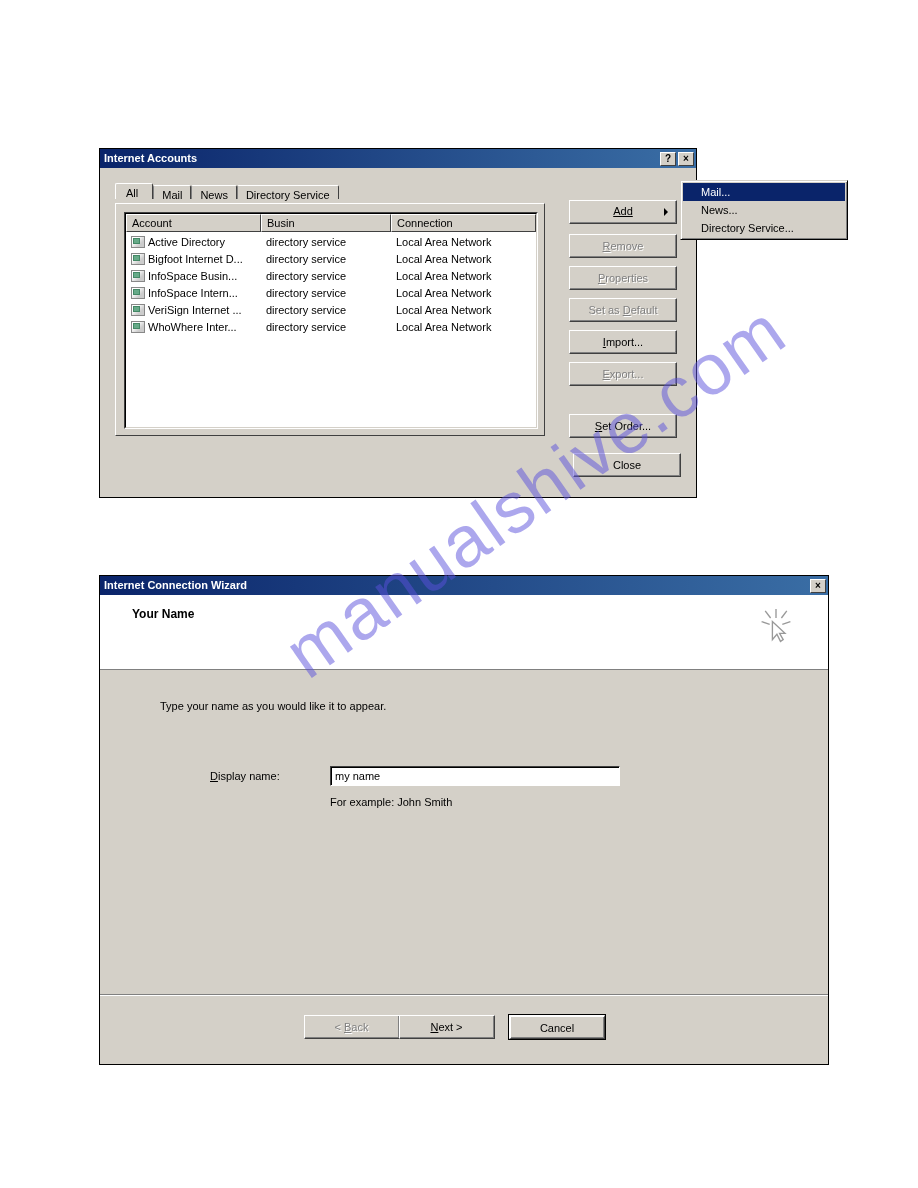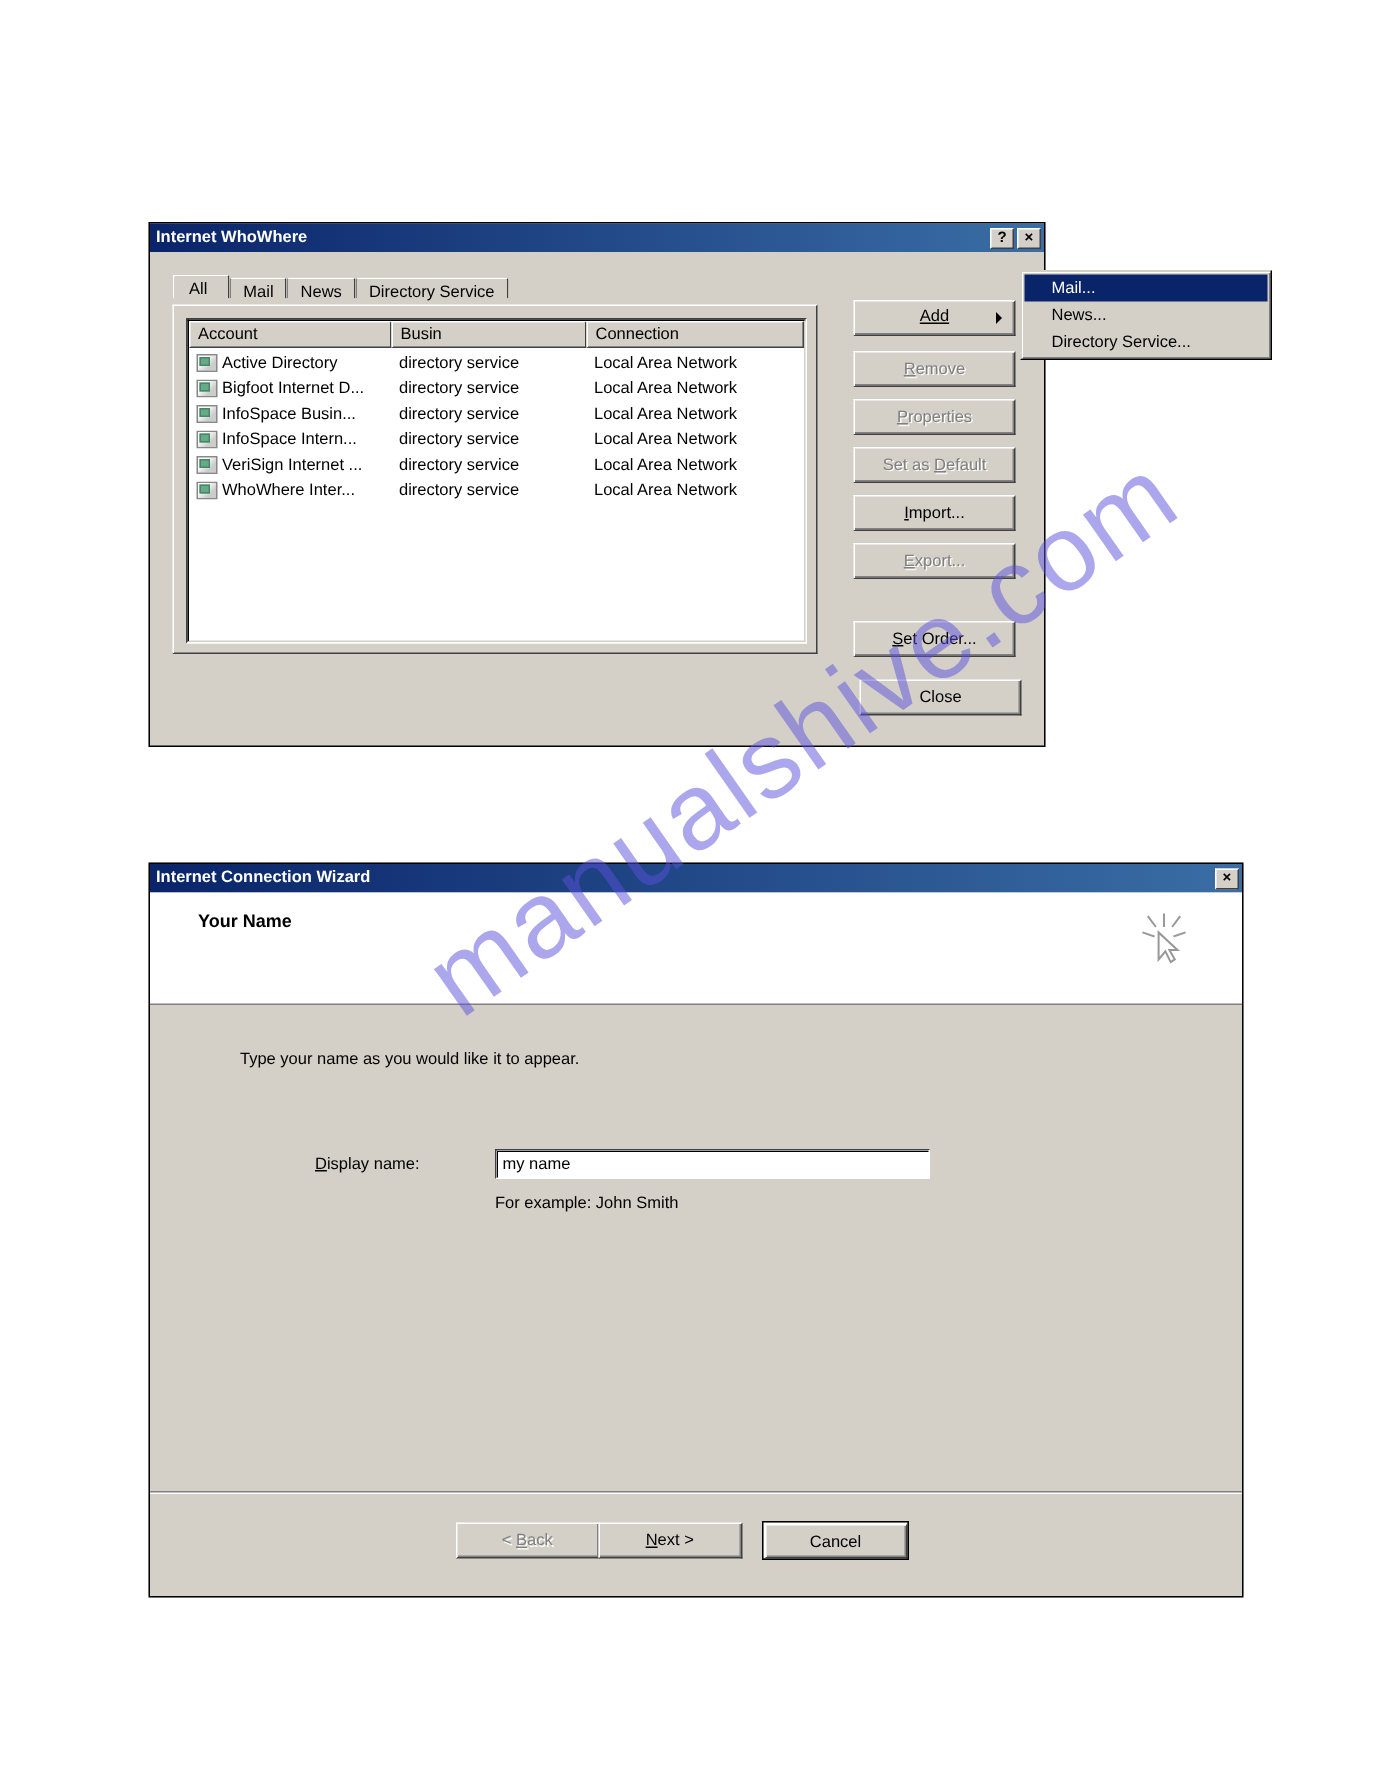--- a/index.html
+++ b/index.html
@@ -312,21 +312,21 @@
     width: 36px; height: 40px;
   }
 </style>
 </head>
 <body>
 
 <div class="watermark">manualshive.com</div>
 
 <div class="win1">
   <div class="titlebar">
-    <span>Internet WhoWhere</span>
+    <span>Internet Accounts</span>
     <span class="spacer"></span>
     <span class="sysbtn">?</span>
     <span class="sysbtn">×</span>
   </div>
   <div class="dlgbody">
     <div class="tabs">
       <div class="tab active">All</div>
       <div class="tab inactive">Mail</div>
       <div class="tab inactive">News</div>
       <div class="tab inactive">Directory Service</div>

